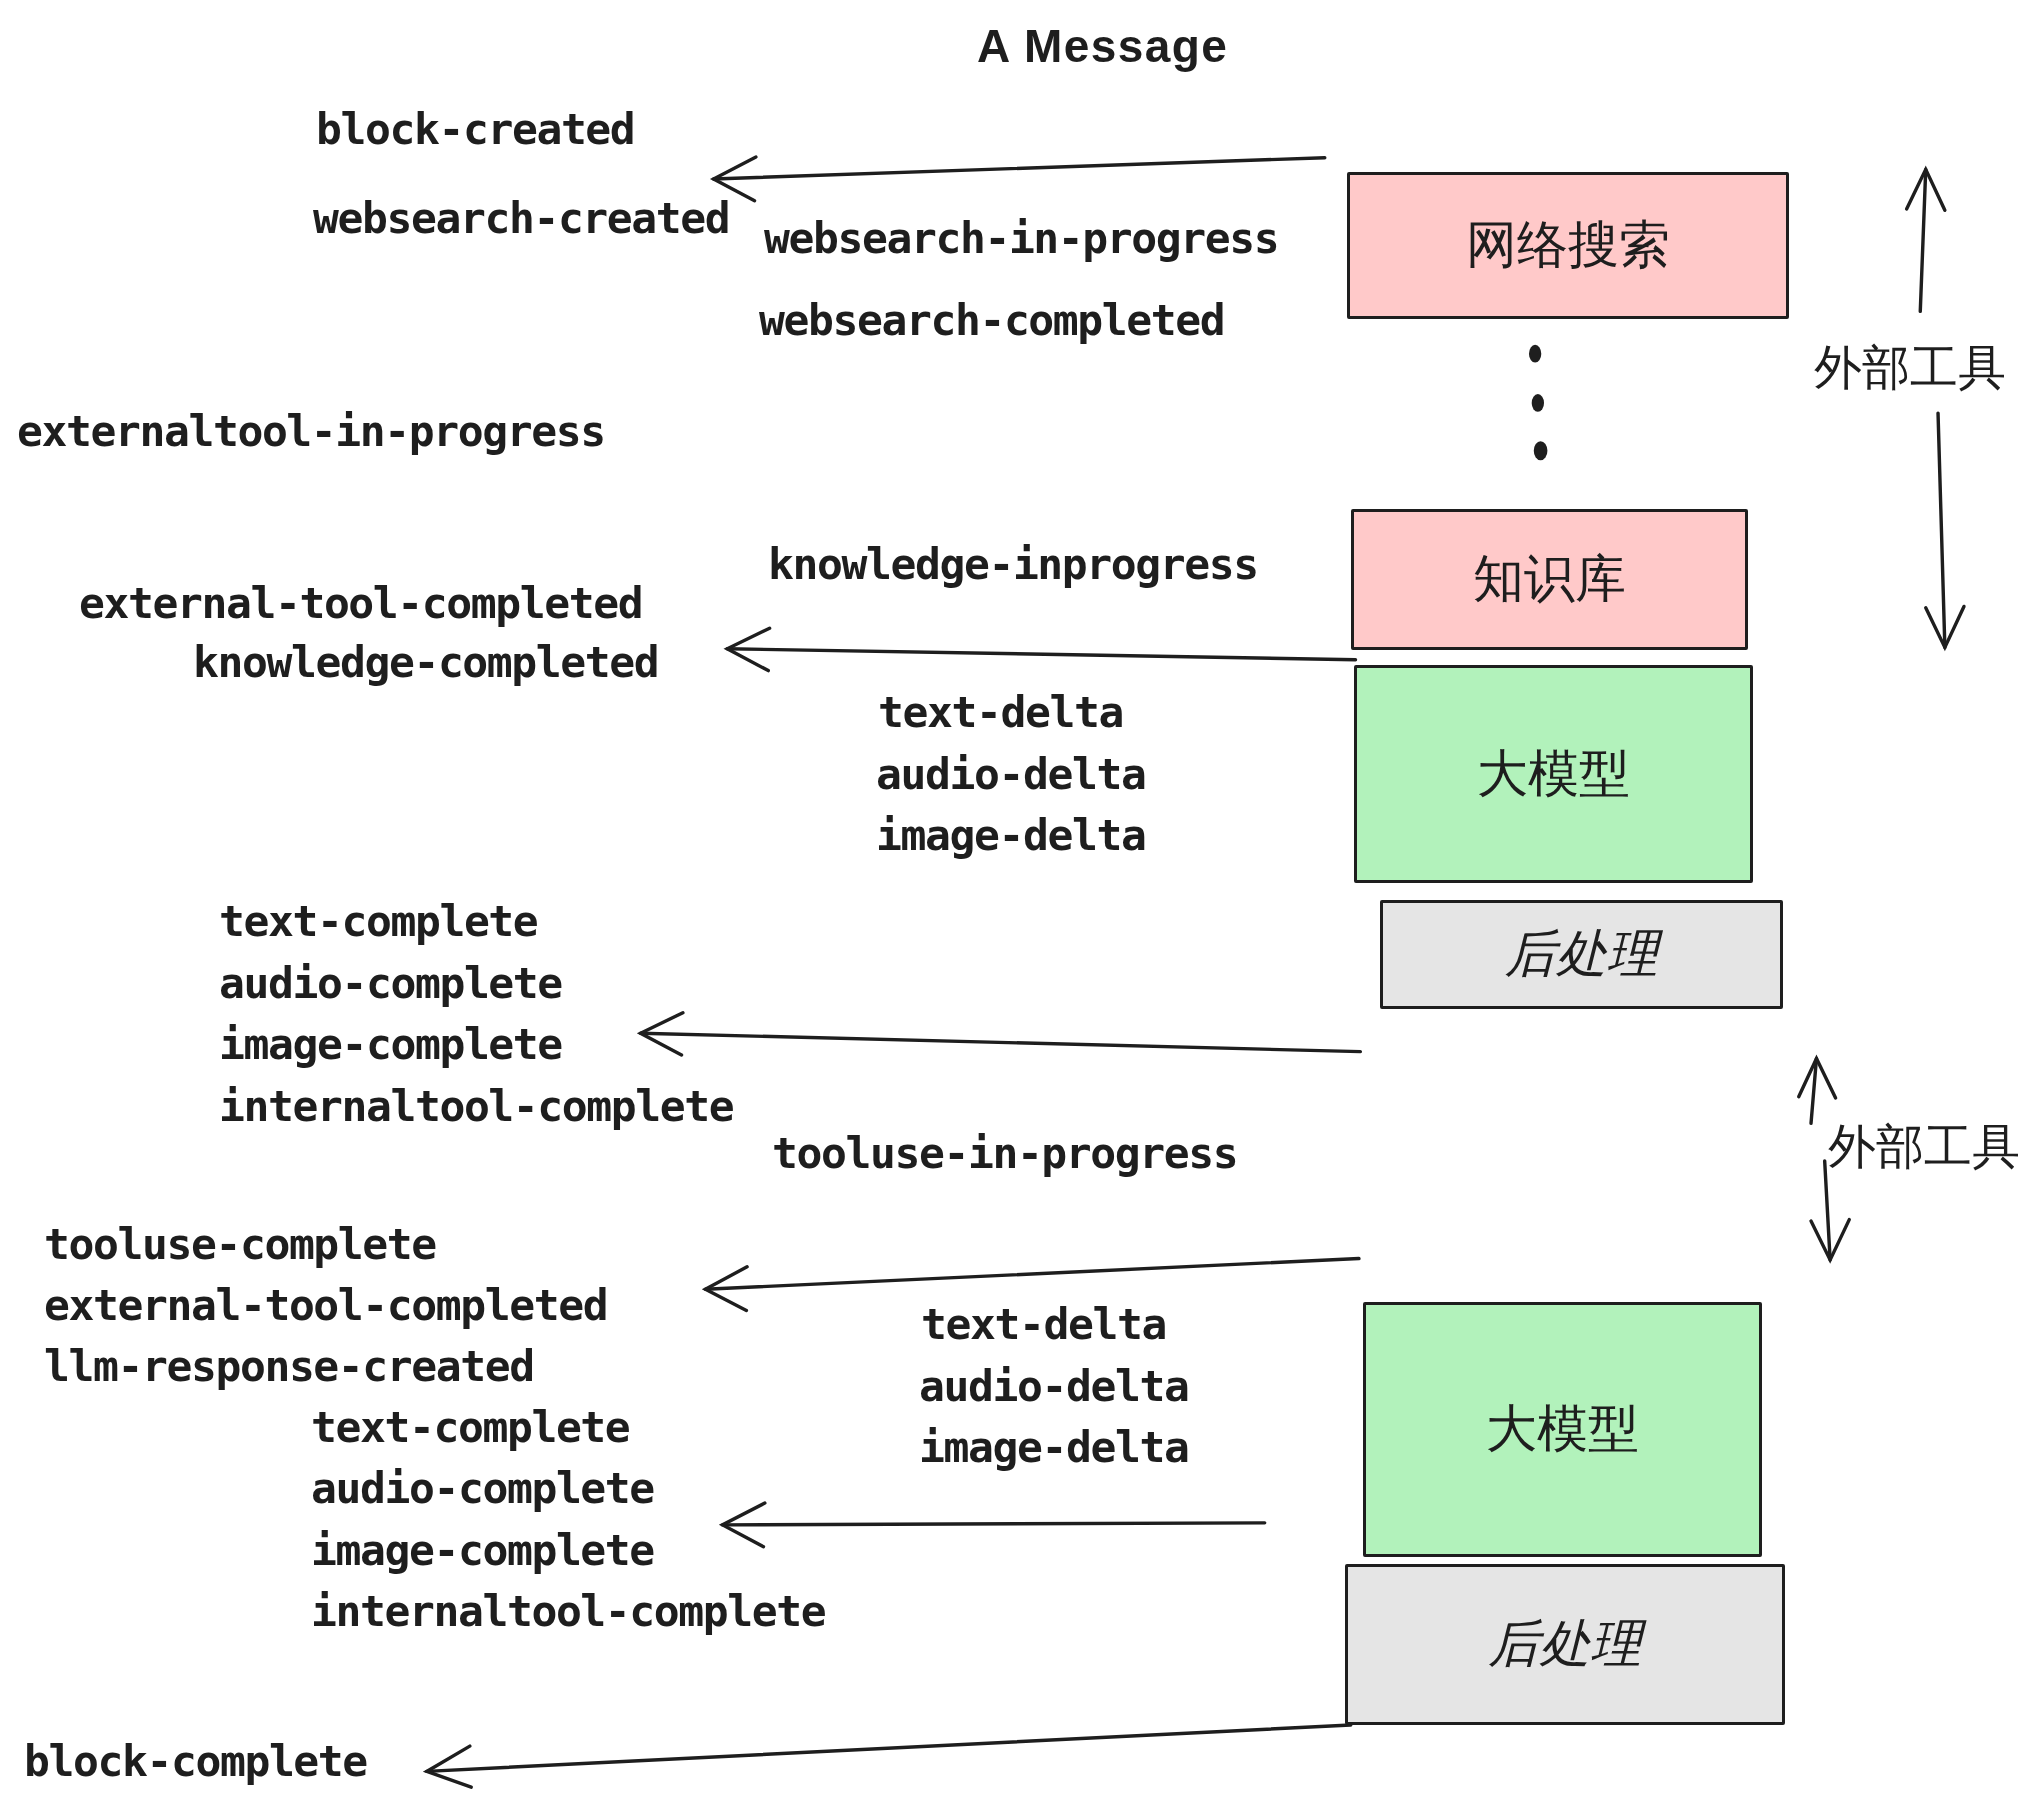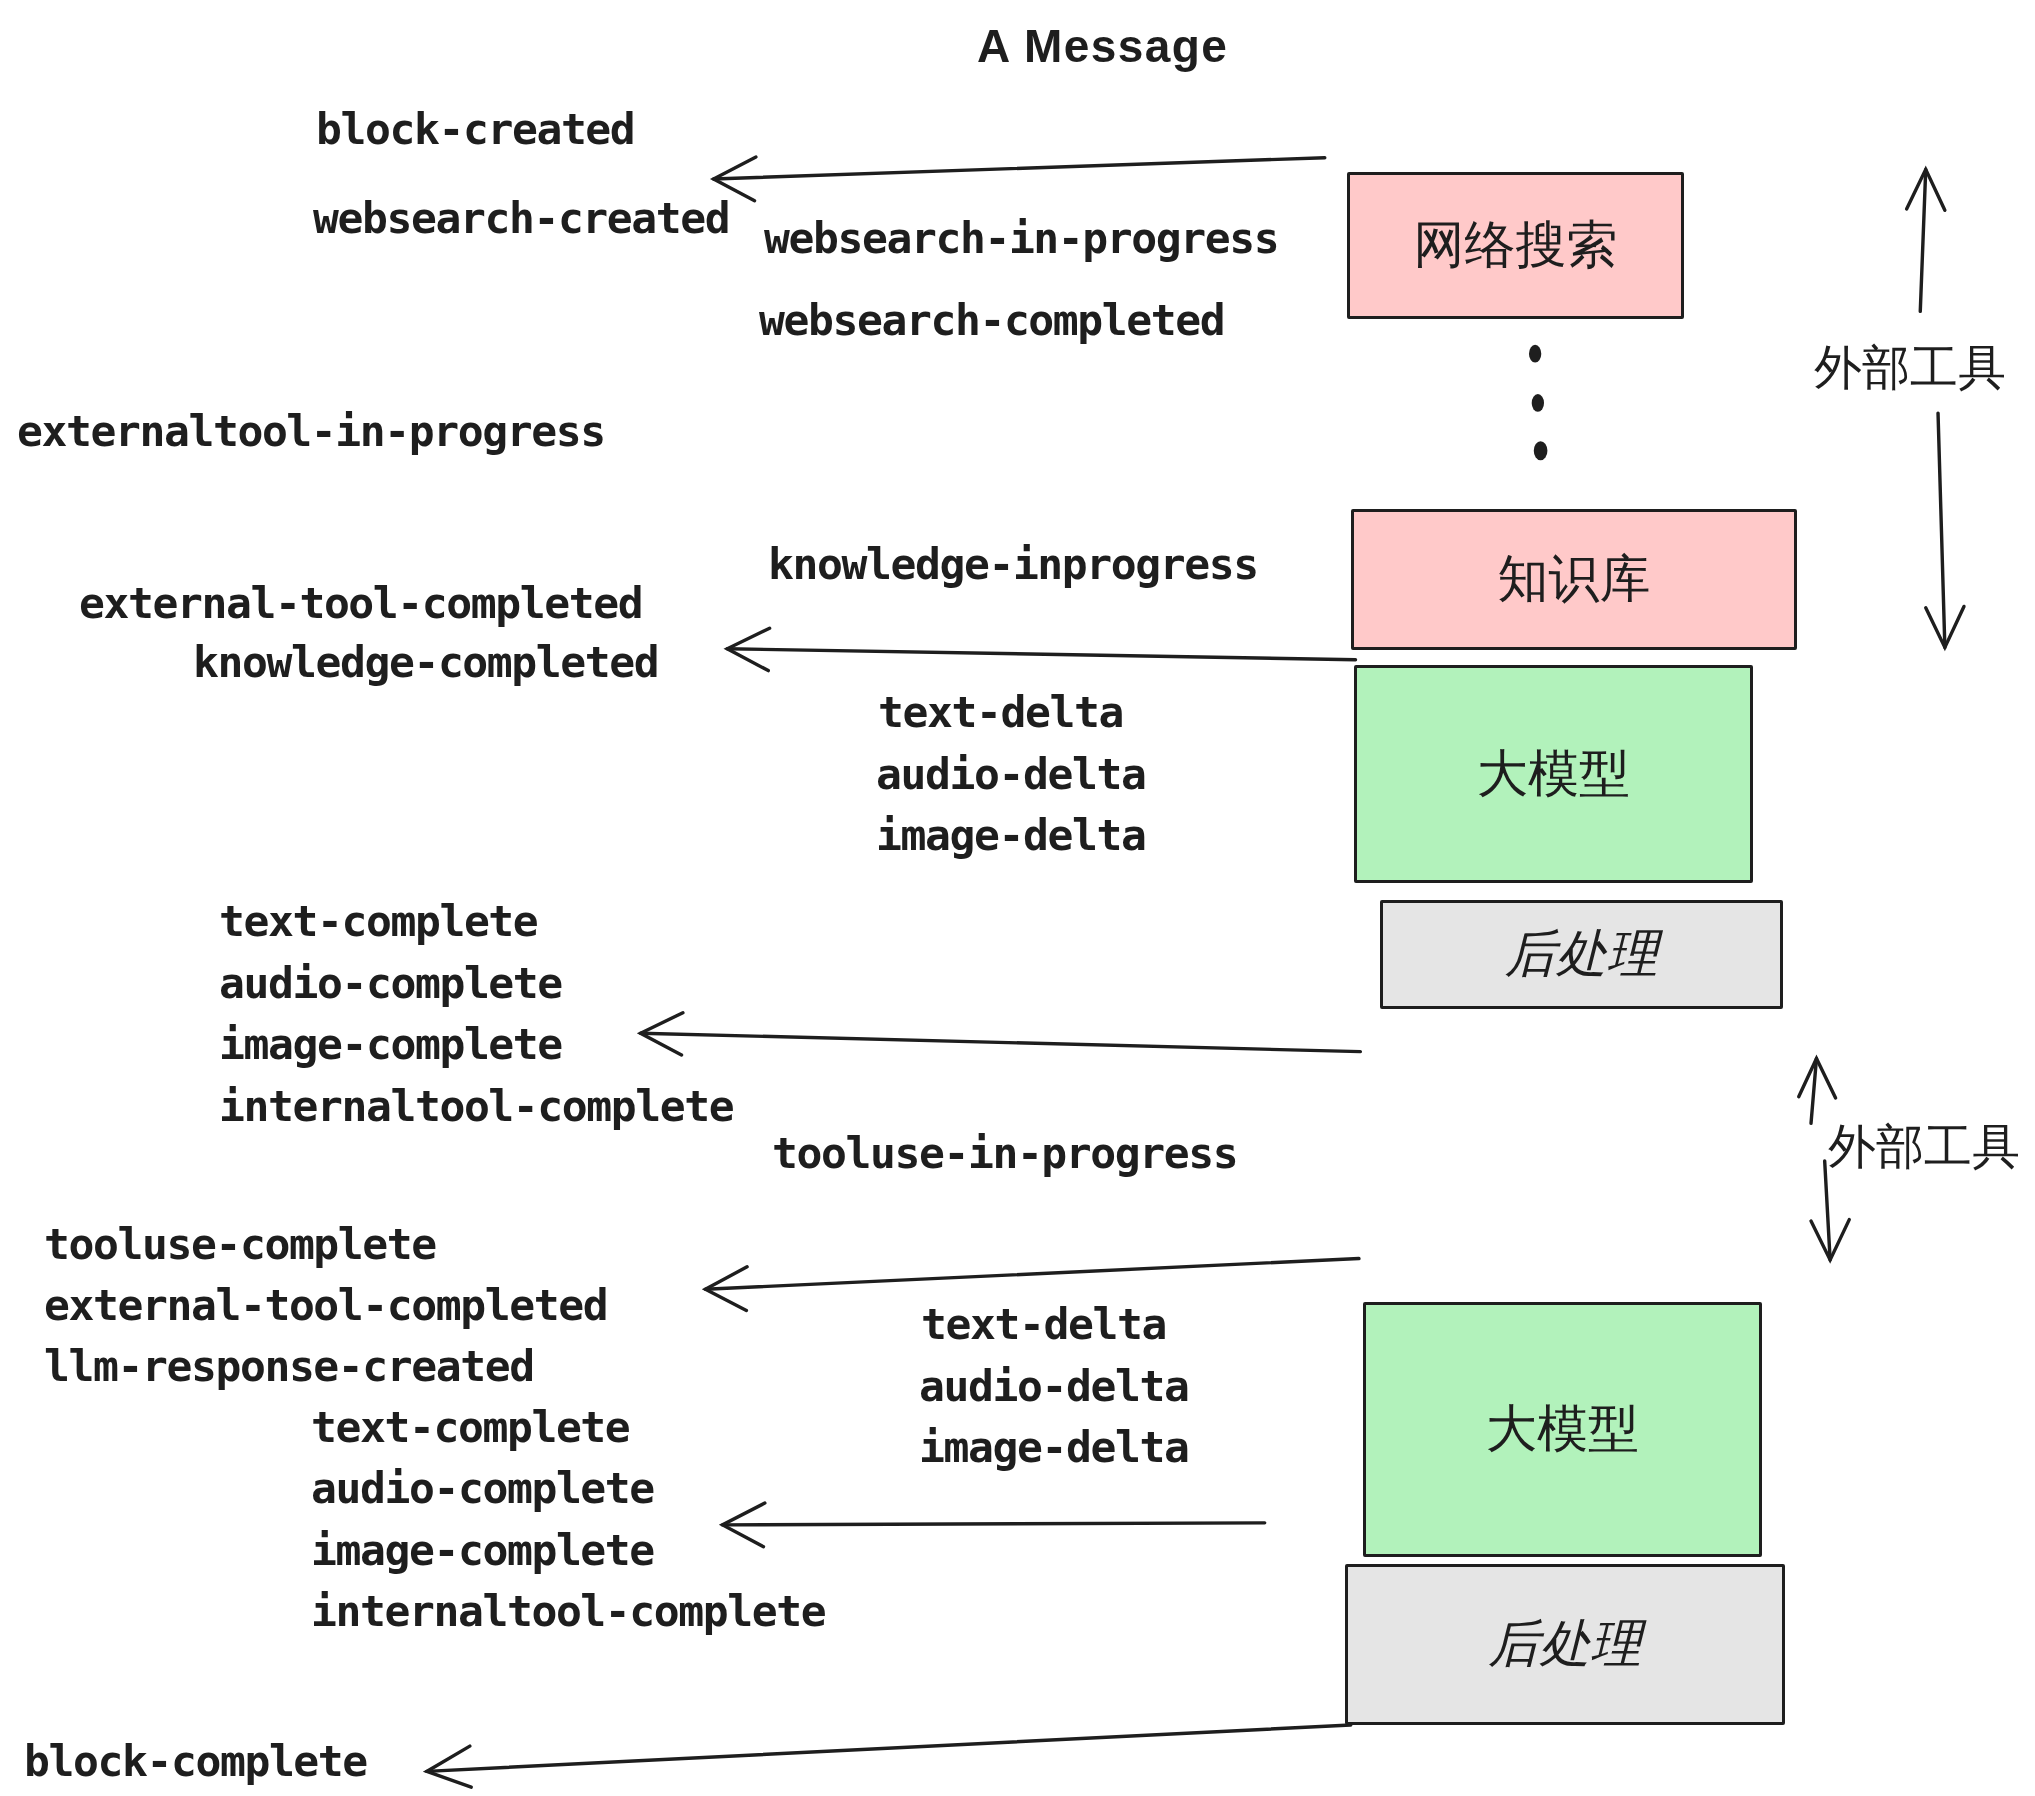--- a/index.html
+++ b/index.html
@@ -146,22 +146,22 @@
   <div class="evt" style="left:311px;top:1467px;">audio-complete</div>
   <div class="evt" style="left:311px;top:1529px;">image-complete</div>
   <div class="evt" style="left:311px;top:1590px;">internaltool-complete</div>
 
   <div class="evt" style="left:921px;top:1303px;">text-delta</div>
   <div class="evt" style="left:919px;top:1365px;">audio-delta</div>
   <div class="evt" style="left:919px;top:1426px;">image-delta</div>
 
   <div class="evt" style="left:24px;top:1740px;">block-complete</div>
 
-  <div class="box fill-pink" style="left:1347px;top:172px;width:337px;height:147px;">网络搜索</div>
-  <div class="box fill-pink" style="left:1351px;top:509px;width:446px;height:141px;">知识库</div>
+  <div class="box fill-pink" style="left:1347px;top:172px;width:442px;height:147px;">网络搜索</div>
+  <div class="box fill-pink" style="left:1351px;top:509px;width:397px;height:141px;">知识库</div>
   <div class="box fill-green" style="left:1354px;top:665px;width:399px;height:218px;">大模型</div>
   <div class="box fill-white" style="left:1380px;top:900px;width:403px;height:109px;">后处理</div>
   <div class="box fill-green" style="left:1363px;top:1302px;width:399px;height:255px;">大模型</div>
   <div class="box fill-white" style="left:1345px;top:1564px;width:440px;height:161px;">后处理</div>
 
   <div class="side-note" style="left:1814px;top:336px;">外部工具</div>
   <div class="side-note" style="left:1828px;top:1115px;">外部工具</div>
 
 </div>
 

